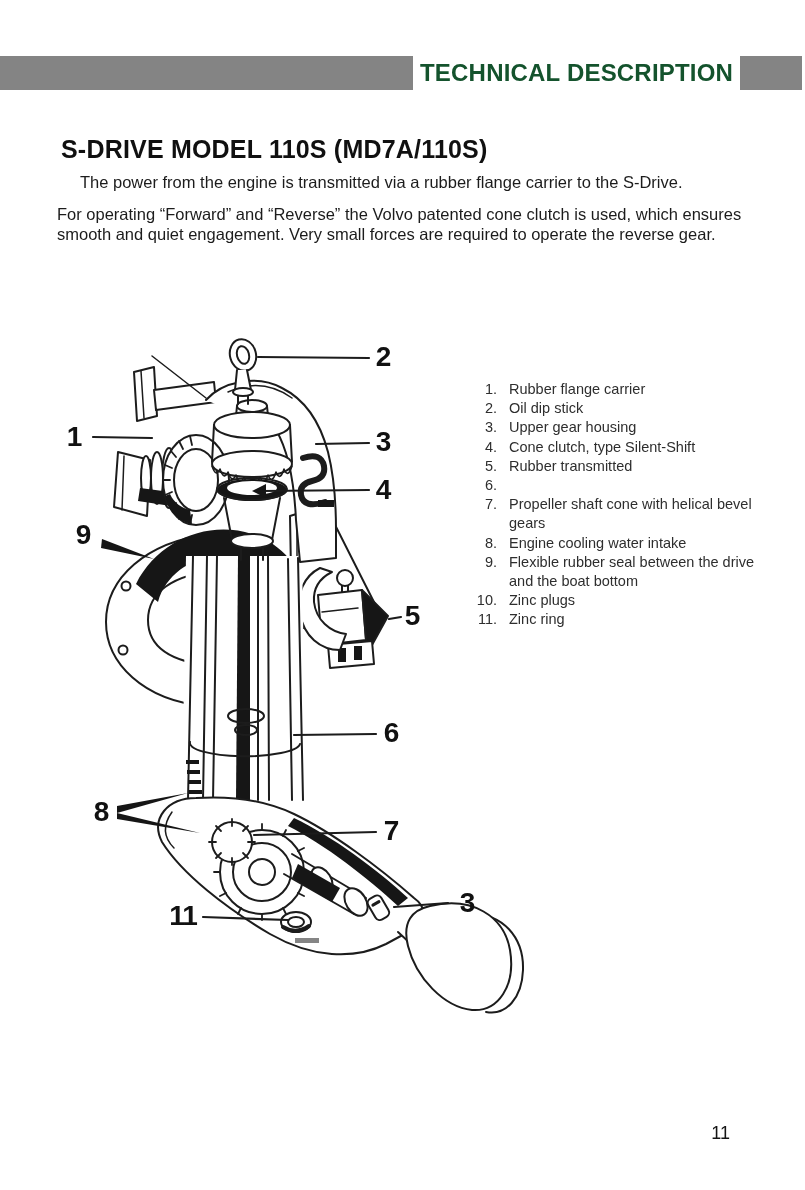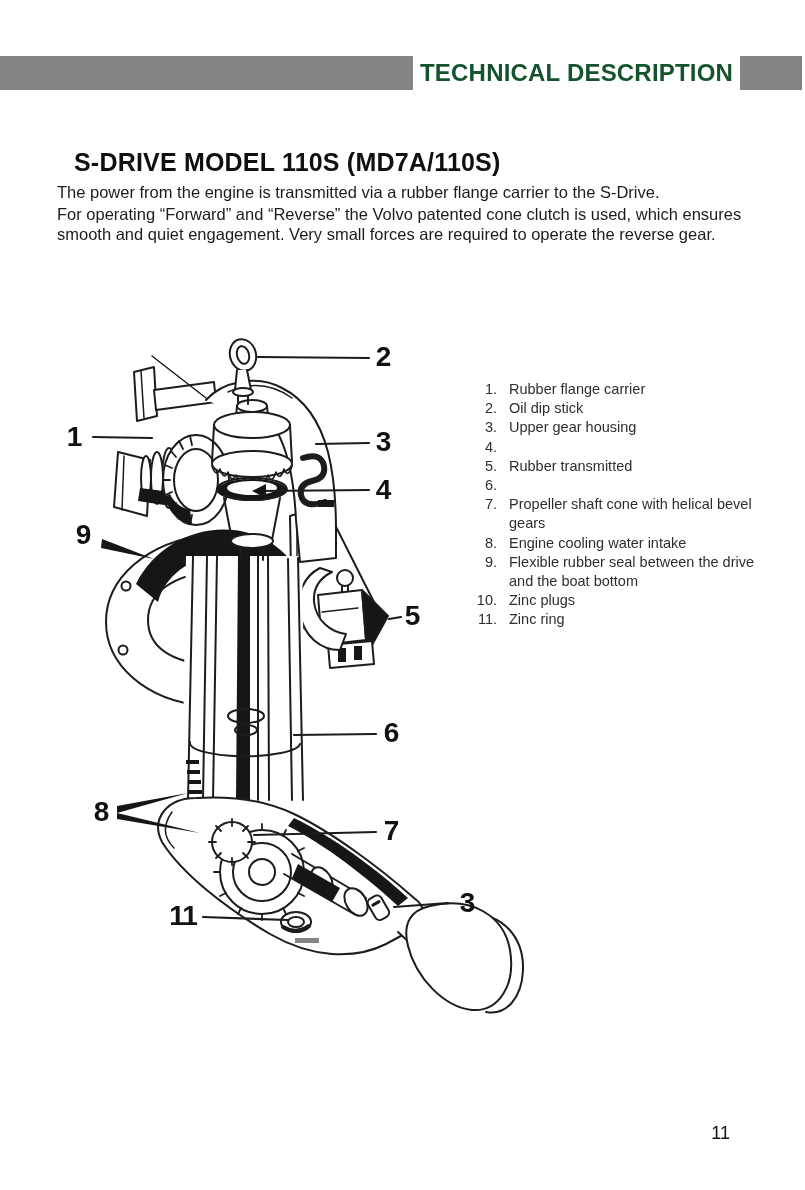--- a/index.html
+++ b/index.html
@@ -23,29 +23,29 @@
   }
   .header-title{
     position:absolute;left:420px;top:56px;width:311px;height:34px;
     margin:0;
     font-size:24px;font-weight:700;color:#14532d;
     line-height:34px;text-align:right;letter-spacing:0.2px;
     white-space:nowrap;
   }
   
   .section-heading{
-    position:absolute;left:57px;top:131px;margin:17px;
+    position:absolute;left:57px;top:131px;margin:4px;
     font-size:25px;font-weight:700;color:#101010;
     letter-spacing:0.2px;white-space:nowrap;
   }
   .para{
     position:absolute;left:57px;margin:0;
     font-size:16.5px;line-height:19.8px;color:#1c1c1c;
   }
-  .p1{top:183px;width:700px;}
+  .p1{top:173px;width:700px;margin-left:23px;}
   .p2{top:205px;width:690px;}
   
   .diagram{
     position:absolute;left:0;top:0;width:805px;height:1190px;
     pointer-events:none;
   }
   .callout{
     position:absolute;transform:translate(-50%,-50%);
     font-size:28px;font-weight:700;color:#111;
     font-family:"Liberation Sans", sans-serif;
@@ -244,20 +244,21 @@
     <li>
         <span class="num">2.</span>
         <span class="txt">Oil dip stick</span>
       </li>
     <li>
         <span class="num">3.</span>
         <span class="txt">Upper gear housing</span>
       </li>
     <li>
         <span class="num">4.</span>
+        <span class="txt">Cone clutch, type Silent-Shift</span>
       </li>
     <li>
         <span class="num">5.</span>
         <span class="txt">Rubber transmitted</span>
       </li>
     <li>
         <span class="num">6.</span>
       </li>
     <li>
         <span class="num">7.</span>

